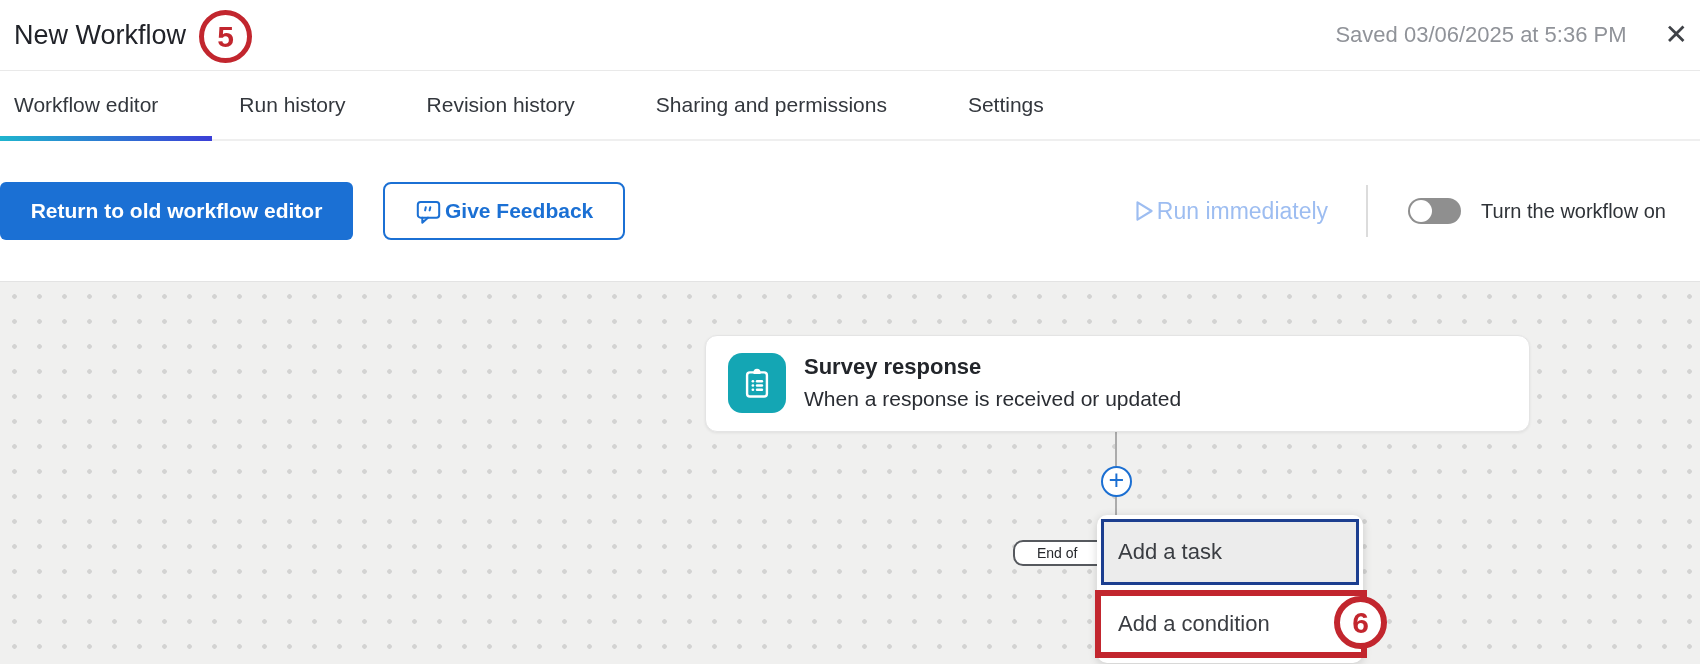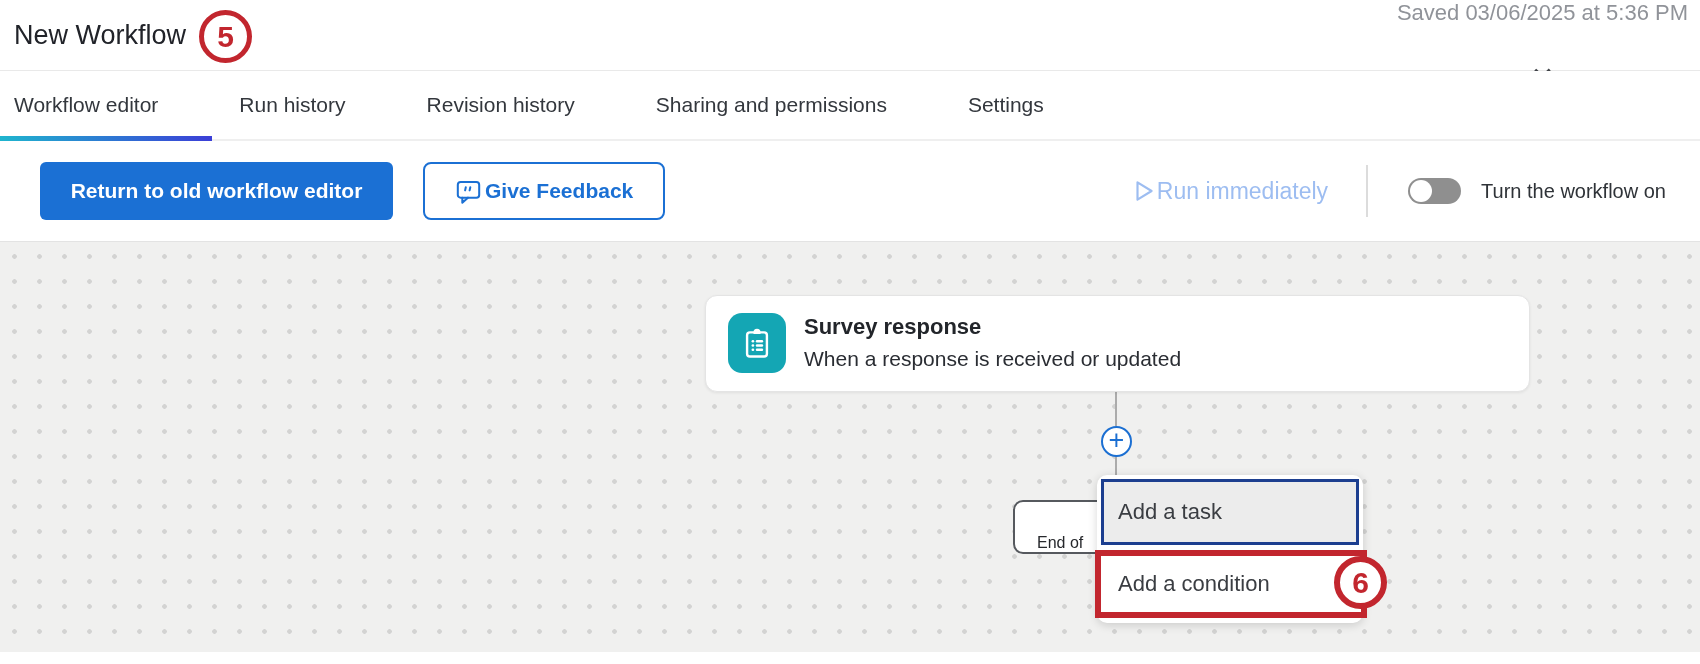--- a/index.html
+++ b/index.html
@@ -3,40 +3,40 @@
 <meta charset="utf-8">
 <style>
   * { margin:0; padding:0; box-sizing:border-box; }
   body { font-family:"Liberation Sans", sans-serif; background:#fff; }
   .app { position:relative; width:1700px; height:664px; overflow:hidden; background:#fff; }
 
   
   .header { position:relative; height:71px; background:#fff; border-bottom:1px solid #E9E9E9; }
   .page-title { position:absolute; left:14px; top:50%; transform:translateY(-50%);
     font-size:27px; font-weight:500; color:#212329; }
-  .header-right { position:absolute; right:12px; top:0; height:100%; display:flex; align-items:center; gap:38px;flex-direction:column; }
+  .header-right { position:absolute; right:12px; top:0; height:100%; display:flex; align-items:center; gap:38px; }
   .saved-status { font-size:22px; color:#909399; }
   .close-icon { font-size:28px; color:#3F4247; cursor:pointer; line-height:1; }
 
   
   .ann-circle { position:absolute; display:flex; align-items:center; justify-content:center;
     border-radius:50%; background:#fff; color:#C2262E; font-weight:600; z-index:40; }
   .ann5 { left:199px; top:10px; width:53px; height:53px; border:5px solid #C2262E; font-size:30px; }
   .ann6 { left:1334px; top:314px; width:53px; height:53px; border:6px solid #C2262E; font-size:30px; }
 
   
   .tabs { position:relative; height:70px; background:#fff; border-bottom:2px solid #EFEFEF;
     display:flex; align-items:center; padding-left:14px; gap:81px; }
   .tab { font-size:21px; font-weight:500; color:#33373D; white-space:nowrap; cursor:pointer; }
   .tab-underline { position:absolute; left:0; bottom:-2px; width:212px; height:5px;
     background:linear-gradient(90deg, #1FB5CE 0%, #3B3ED7 100%); }
 
   
-  .toolbar { height:100px; background:#fff; display:flex; align-items:center;
-    padding-left:40px; padding-right:34px; }
+  .toolbar { height:140px; background:#fff; display:flex; align-items:center;
+    padding-right:34px; }
   .btn-primary { height:58px; width:353px; border:none; border-radius:6px; background:#1B70D4;
     color:#fff; font-size:21px; font-weight:700; font-family:inherit; cursor:pointer; }
   .btn-outline { height:58px; margin-left:30px; padding:0 30px; background:#fff;
     border:2px solid #1B70D4; border-radius:8px; color:#1B70D4; font-size:21px; font-weight:700;
     font-family:inherit; display:flex; align-items:center; gap:3px; cursor:pointer; }
   .toolbar-right { margin-left:auto; display:flex; align-items:center; }
   .run-imm { display:flex; align-items:center; gap:0; color:#9DBDF1; font-size:23px;
     font-weight:500; cursor:default; }
   .v-divider { width:2px; height:52px; background:#DCDCDC; margin-left:38px; margin-right:40px; }
   .toggle { width:53px; height:26px; border-radius:13px; background:#8F8F8F; position:relative; cursor:pointer; }
@@ -58,23 +58,23 @@
 
   .connector { position:absolute; left:1115px; width:2px; background:#ABABAB; z-index:1; }
   .c1 { top:140px; height:44px; }
   .c2 { top:214px; height:22px; }
 
   .plus-btn { position:absolute; left:1101px; top:184px; width:31px; height:31px; border-radius:50%;
     background:#fff; border:2.5px solid #1B6FD2; color:#1B6FD2; font-size:27px; font-weight:400;
     display:flex; align-items:center; justify-content:center; line-height:1; padding-bottom:2px;
     z-index:3; cursor:pointer; }
 
-  .end-pill { position:absolute; left:1013px; top:258px; width:122px; height:54px; background:#fff;
-    border:2px solid #56595E; border-radius:10px; display:flex; align-items:flex-end; padding-left:22px;
-    font-size:16px; color:#26282C; z-index:4; overflow:hidden; white-space:nowrap; }
+  .end-pill { position:absolute; left:1013px; top:258px; width:122px; height:26px; background:#fff;
+    border:2px solid #56595E; border-radius:10px; display:flex; align-items:center; padding-left:22px;
+    font-size:14px; color:#26282C; z-index:4; overflow:hidden; white-space:nowrap; }
 
   .add-menu { position:absolute; left:1097px; top:233px; width:266px; height:148px; background:#fff;
     border-radius:10px; box-shadow:0 2px 10px rgba(0,0,0,0.16); z-index:5; padding:4px; }
   .menu-item { font-size:22px; color:#3A3D42; display:flex; align-items:center; cursor:pointer; }
   .menu-item-task { height:66px; background:#ECECEC; border:3px solid #1C3E8F; border-radius:0; padding-left:14px; }
   .menu-item-condition { height:70px; margin-top:4px; padding-left:17px; background:#fff; }
 
   .ann-rect { position:absolute; left:1095px; top:308px; width:272px; height:68px;
     border:6px solid #C2262E; z-index:6; pointer-events:none; }
 </style>

